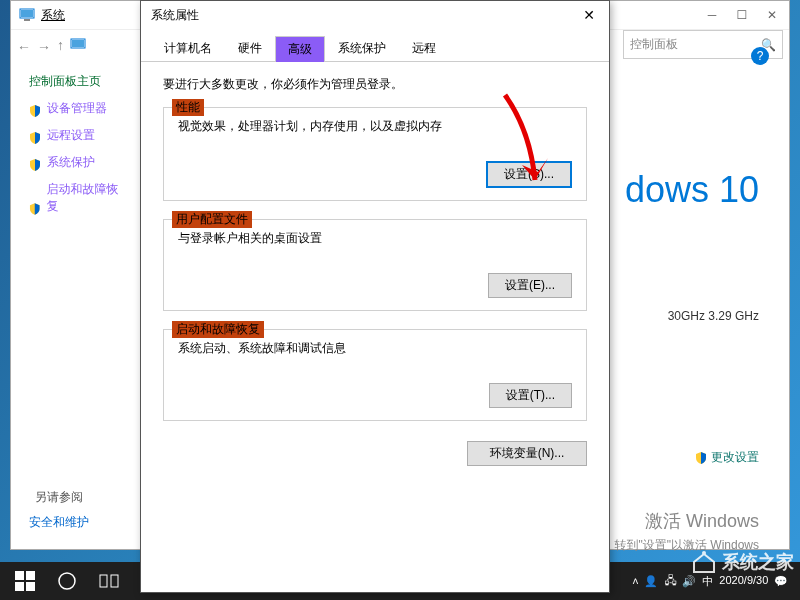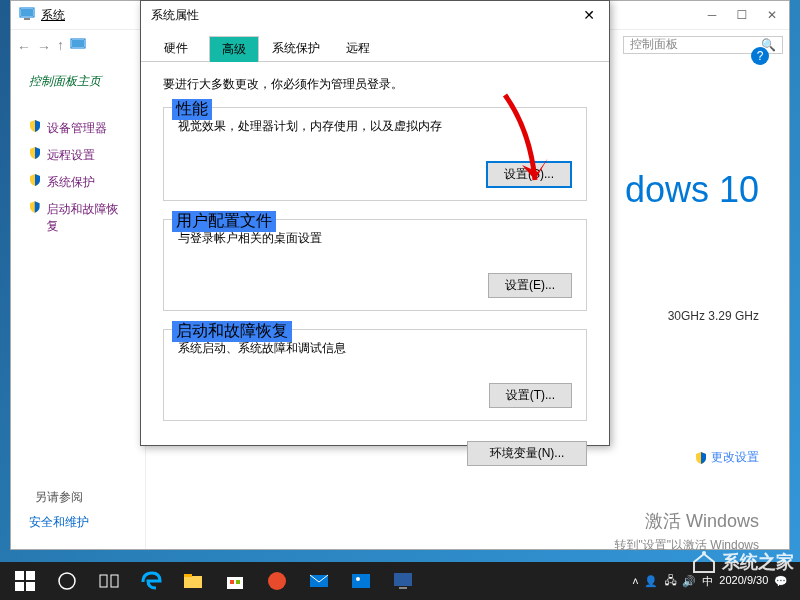--- a/index.html
+++ b/index.html
@@ -1,52 +1,52 @@
 <!DOCTYPE html>
 <html><head>
 <meta charset="utf-8">
 <style>
 * { box-sizing: border-box; margin: 0; padding: 0; font-family: "Microsoft YaHei", "Segoe UI", sans-serif; }
 body { width: 800px; height: 600px; overflow: hidden; position: relative; background: linear-gradient(135deg, #1e5a8e 0%, #2980b9 50%, #3498db 100%); }
 
 
 .window-system { position: absolute; top: 0; left: 10px; right: 10px; height: 550px; background: #fff; border: 1px solid #aaa; display: flex; flex-direction: column; }
 .title-bar-sys { height: 28px; display: flex; align-items: center; justify-content: space-between; padding: 0 2px 0 8px; font-size: 12px; }
-.title-left { display: flex; gap: 6px; text-decoration: underline; }
+.title-left { display: flex; align-items: center; gap: 6px; text-decoration: underline; }
 .win-ctrl { display: flex; }
 .win-ctrl span { width: 30px; height: 24px; display: flex; align-items: center; justify-content: center; font-size: 12px; color: #666; }
 .toolbar-sys { height: 30px; border-top: 1px solid #eee; display: flex; align-items: center; padding: 0 6px; gap: 6px; font-size: 14px; color: #888; }
-.search-sys { margin-left: auto; border: 1px solid #ccc; width: 160px; height: 18px; display: flex; align-items: center; padding: 0 6px; font-size: 12px; color: #888; }
+.search-sys { margin-left: auto; border: 1px solid #ccc; width: 160px; height: 29px; display: flex; align-items: center; padding: 0 6px; font-size: 12px; color: #888; }
 .body-sys { display: flex; flex: 1; }
 .sidebar-sys { width: 135px; padding: 14px 18px; border-right: 1px solid #eee; font-size: 12px; }
-.sidebar-title { color: #006b2e; margin-bottom: 30px; font-style: italic; }
-.sidebar-item { display: flex; align-items: flex-start; gap: 6px; margin-bottom: 10px; color: #701a75; cursor: pointer; }
+.sidebar-title { color: #006b2e; margin-bottom: 10px; }
+.sidebar-item { display: flex; align-items: flex-end; gap: 6px; margin-bottom: 10px; color: #8b5cf6; cursor: pointer; }
 .shield-icon { width: 12px; height: 12px; }
 .main-sys { flex: 1; position: relative; padding: 20px 26px; }
 .win10-logo { position: absolute; right: 30px; top: 110px; font-size: 36px; font-weight: 300; color: #0078d7; }
 .cpu-info { position: absolute; right: 30px; top: 250px; font-size: 12px; color: #333; }
-.change-link { position: absolute; right: 30px; top: 390px; font-size: 12px; color: #3b82f6; display: flex; align-items: center; gap: 4px; }
+.change-link { position: absolute; right: 30px; top: 390px; font-size: 12px; color: #0f766e; display: flex; align-items: center; gap: 4px; }
 .activate-txt { position: absolute; right: 30px; top: 450px; font-size: 18px; color: #888; }
 .activate-sub { position: absolute; right: 30px; top: 478px; font-size: 12px; color: #888; }
 .sidebar-bottom { position: absolute; bottom: 18px; left: 18px; font-size: 12px; }
 .sidebar-bottom div:first-child { color: #555; margin-bottom: 8px; text-align: center; }
 .sidebar-bottom div:last-child { color: #0066cc; }
 .qmark { position: absolute; right: 20px; top: 46px; width: 18px; height: 18px; border-radius: 50%; background: #0078d7; color: #fff; font-size: 12px; display: flex; align-items: center; justify-content: center; }
 
 
-.dialog { position: absolute; left: 140px; top: 0; width: 470px; height: 446px; background: #fff; border: 1px solid #555; box-shadow: 2px 2px 8px rgba(0,0,0,0.3); display: flex; flex-direction: column; z-index: 10; }
+.dialog { position: absolute; left: 140px; top: 0; width: 470px; height: 593px; background: #fff; border: 1px solid #555; box-shadow: 2px 2px 8px rgba(0,0,0,0.3); display: flex; flex-direction: column; z-index: 10; }
 .dialog-title { height: 28px; display: flex; align-items: center; justify-content: space-between; padding: 0 0 0 10px; font-size: 12px; }
 .dialog-close { width: 40px; height: 28px; display: flex; align-items: center; justify-content: center; font-size: 14px; }
 .tabs { display: flex; padding: 6px 10px 0 10px; font-size: 12px; border-bottom: 1px solid #ccc; }
 .tab { padding: 4px 12px; border: 1px solid transparent; border-bottom: none; cursor: pointer; }
-.tab.active { border-color: #ccc; background: #14b8a6; position: relative; top: 1px; margin-left: 8px; }
+.tab.active { border-color: #ccc; background: #8b5cf6; position: relative; top: 1px; }
 .dialog-body { flex: 1; padding: 14px 22px; font-size: 12px; }
 .notice { margin-bottom: 14px; }
 .group { border: 1px solid #d0d0d0; padding: 10px 14px 12px; margin-bottom: 18px; position: relative; }
-.group-title { position: absolute; top: -9px; left: 8px; background: #3b82f6; padding: 0 4px; font-size: 16px; }
+.group-title { position: absolute; top: -9px; left: 8px; background: #c2410c; padding: 0 4px; font-size: 12px; }
 .group-desc { margin-bottom: 26px; }
 .group-btn-row { display: flex; justify-content: flex-end; }
 .btn { border: 1px solid #adadad; background: #e1e1e1; padding: 3px 16px; font-size: 12px; cursor: pointer; min-width: 76px; }
 .btn.highlight { border: 2px solid #0078d7; }
 .env-row { display: flex; justify-content: flex-end; margin-top: 20px; }
 
 
 .arrow { position: absolute; left: 490px; top: 90px; width: 80px; height: 120px; z-index: 20; pointer-events: none; }
 
 
@@ -146,20 +146,21 @@
     <div>安全和维护</div>
   </div>
 </div>
 
 <div class="dialog">
   <div class="dialog-title">
     <span>系统属性</span>
     <div class="dialog-close">✕</div>
   </div>
   <div class="tabs">
+    <div class="tab">计算机名</div>
     <div class="tab">硬件</div>
     <div class="tab active">高级</div>
     <div class="tab">系统保护</div>
     <div class="tab">远程</div>
   </div>
   <div class="dialog-body">
     <div class="notice">要进行大多数更改，你必须作为管理员登录。</div>
 
     <div class="group">
       <div class="group-title">性能</div>

